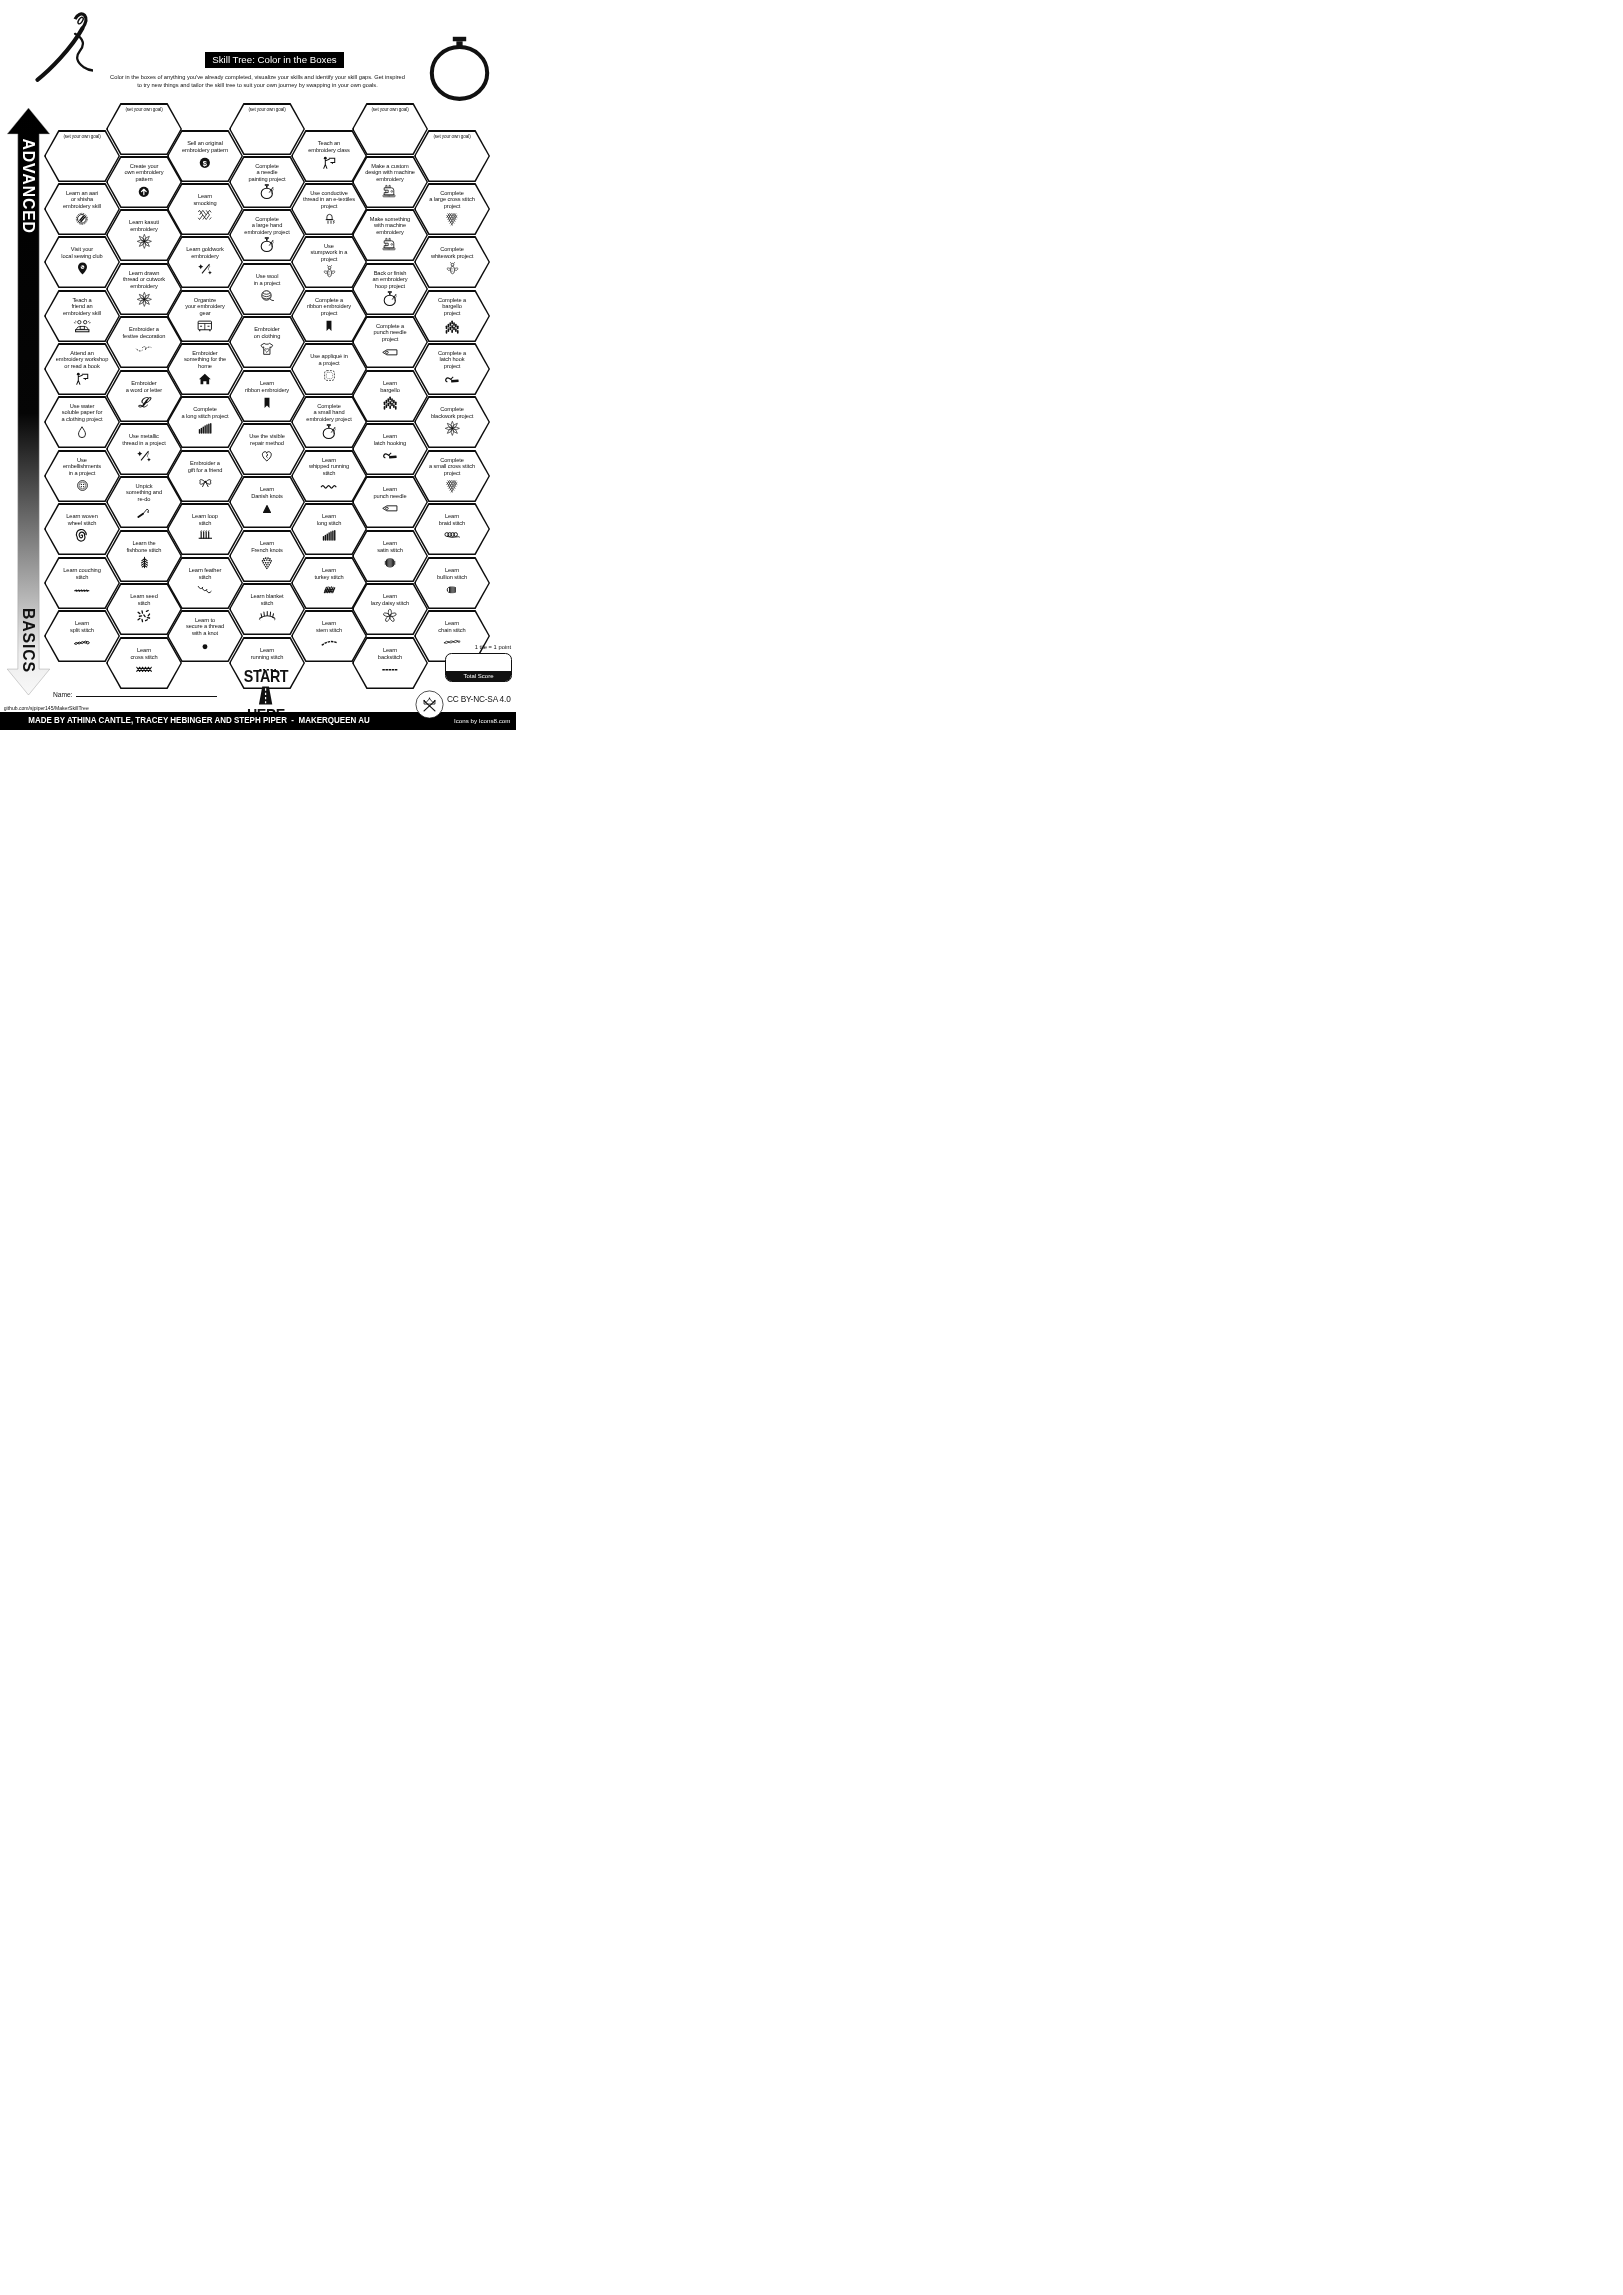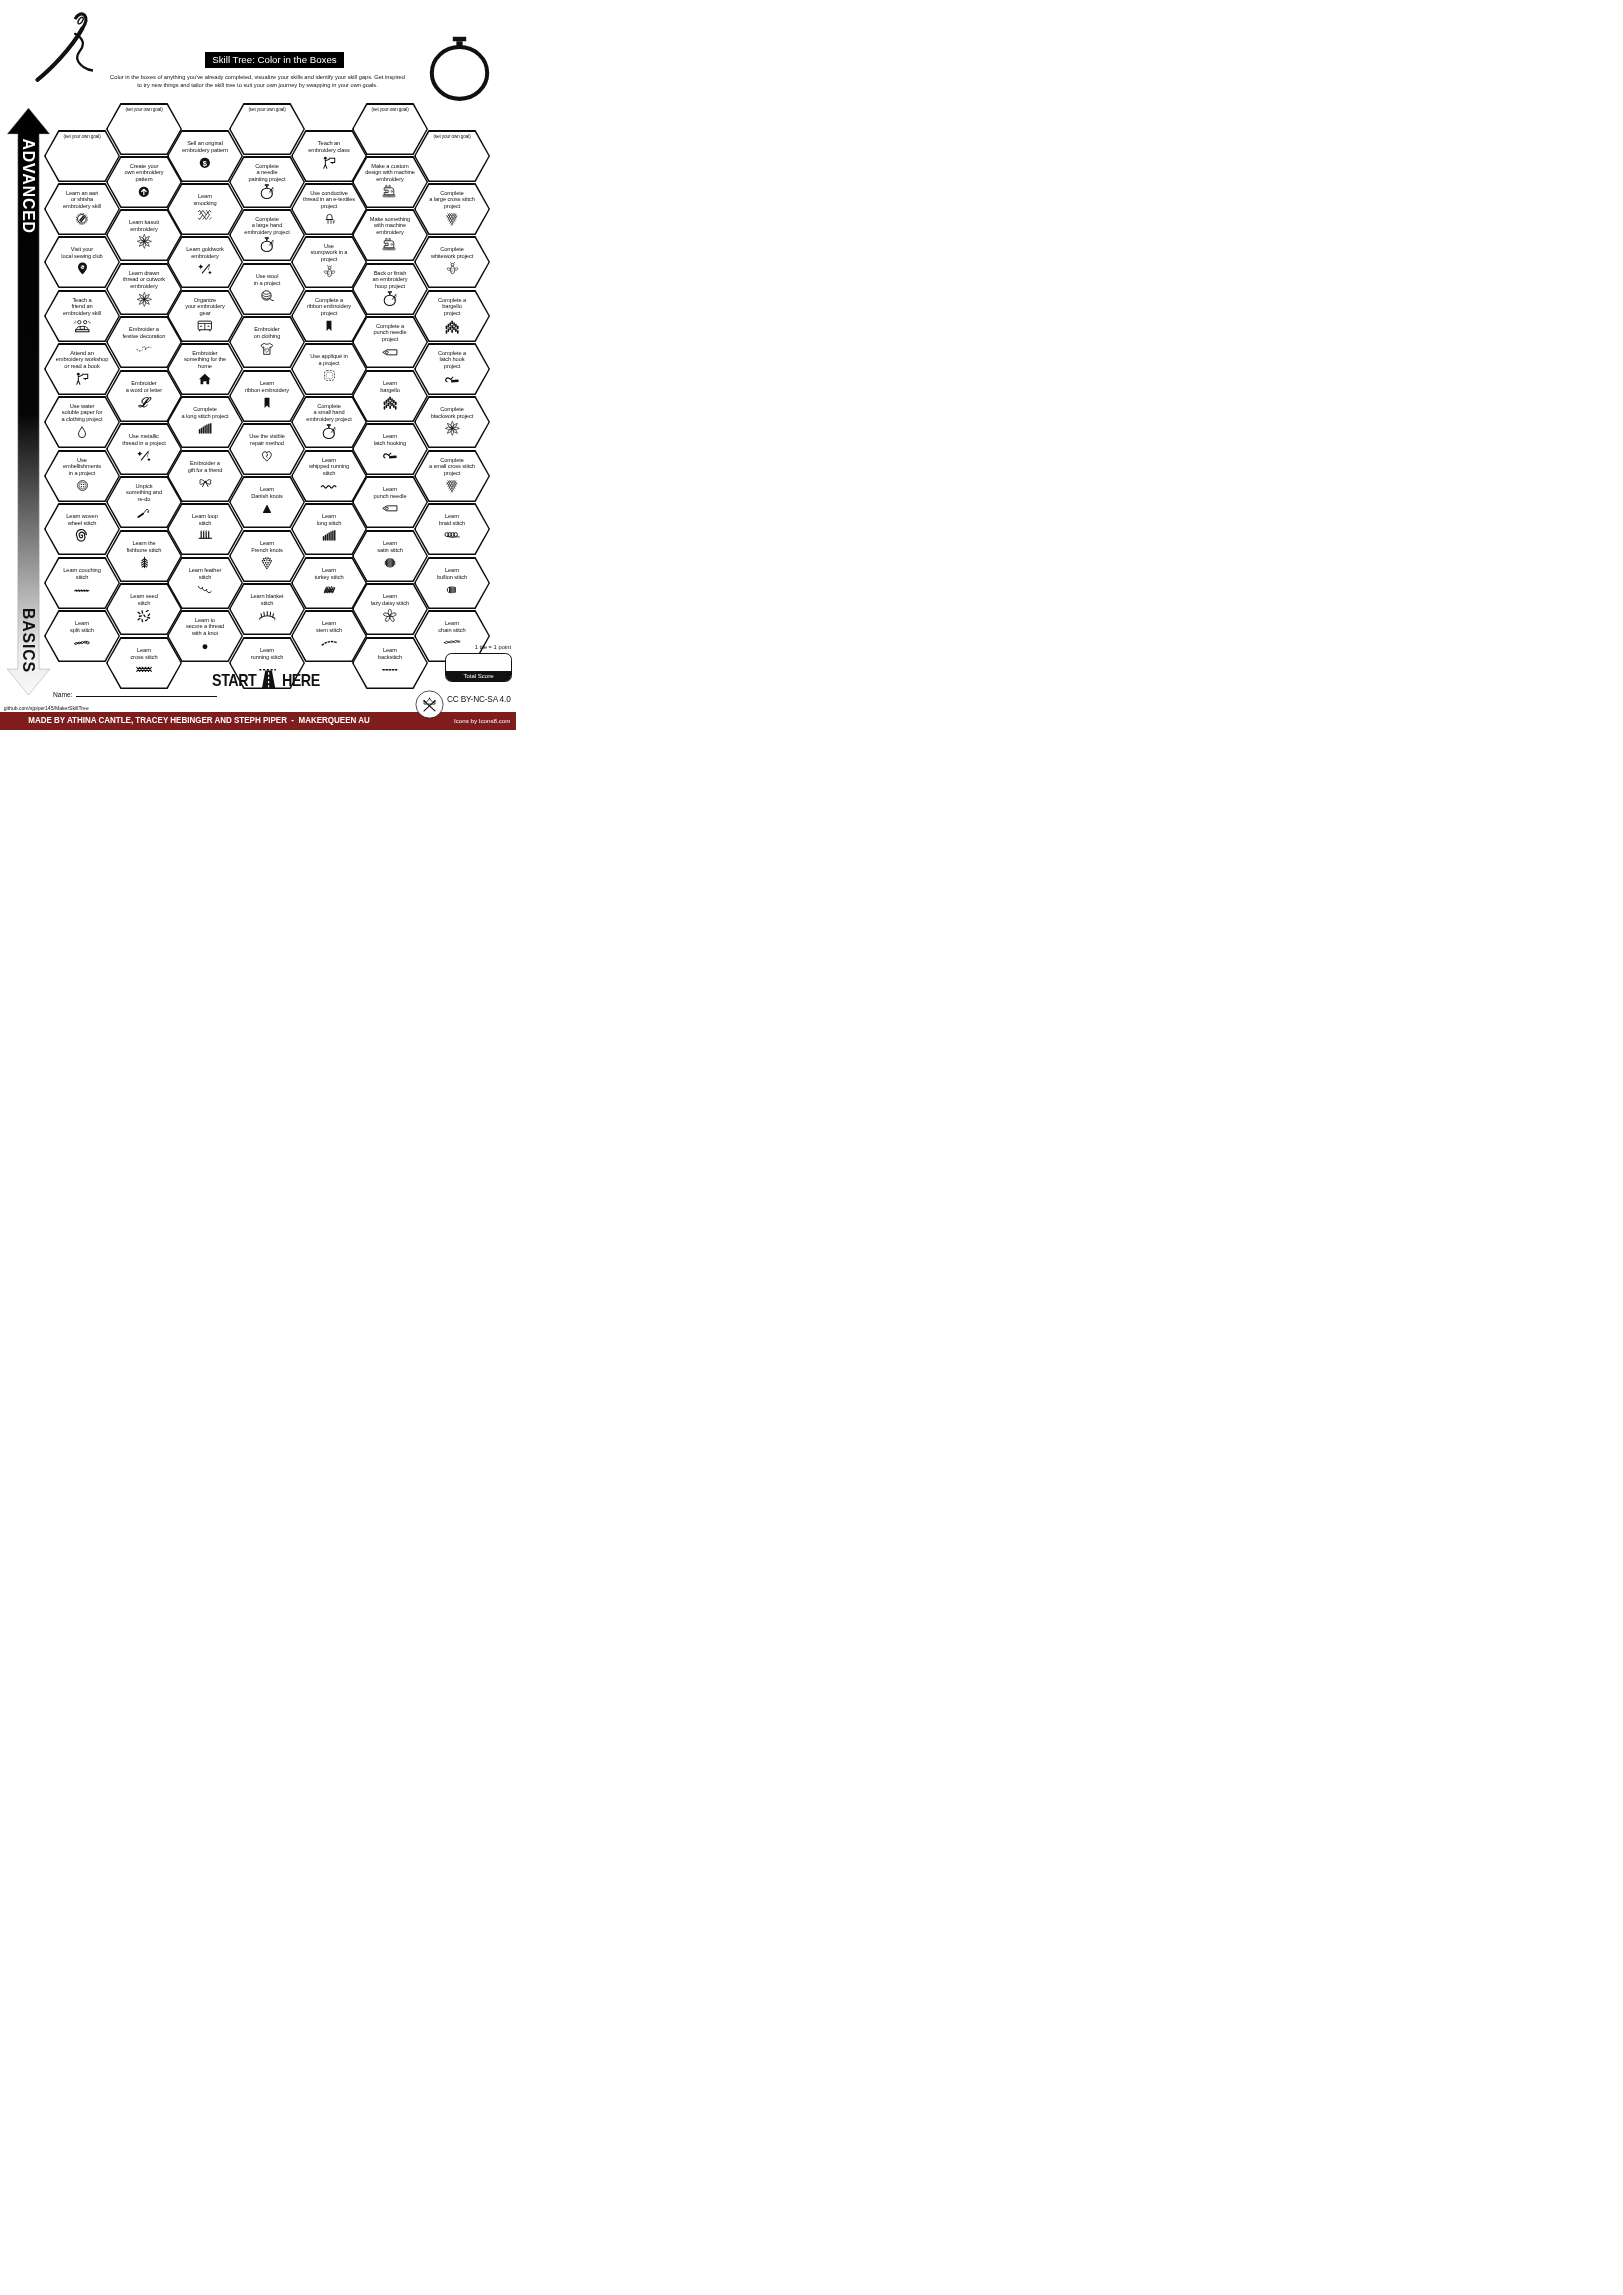--- a/index.html
+++ b/index.html
@@ -21,37 +21,37 @@
   .hex-in{position:absolute;inset:1.5px;background:#fff;
     clip-path:polygon(0% 50%,19% 0%,81% 0%,100% 50%,81% 100%,19% 100%);}
   .hex-c{position:absolute;inset:1.4px 5.6px;display:flex;flex-direction:column;align-items:center;
          justify-content:center;text-align:center;}
   .hex-label{font-size:5.7px;line-height:1.13;white-space:pre-line;letter-spacing:-0.1px;}
   .goal .hex-c{justify-content:flex-start;padding-top:2.3px;}
   .goal .hex-label{font-size:4.6px;}
   .icn{height:18.5px;display:flex;align-items:center;justify-content:center;margin-top:0.5px;}
   
   #start{position:absolute;left:0;right:0;top:668px;display:flex;align-items:center;
-         justify-content:center;transform:translateX(7.9px);}
+         justify-content:flex-end;transform:translateX(7.9px);flex-direction:column;}
   #start .w{font-size:14.3px;font-weight:800;letter-spacing:-0.5px;display:inline-block;transform:scaleY(1.12);}
   #start .road{margin:0 3.2px;position:relative;top:0.9px;}
   
   #tile-note{position:absolute;left:416px;width:95px;top:644px;text-align:right;font-size:5.8px;}
   #score-box{position:absolute;left:445px;top:653px;width:65px;height:27px;border:1.2px solid #111;
              border-radius:6.5px;overflow:hidden;background:#fff;}
   #score-input{position:absolute;inset:0 0 10.2px 0;}
   #score-label{position:absolute;left:0;right:0;bottom:0;height:10.2px;background:#111;color:#fff;
                font-size:6px;display:flex;align-items:center;justify-content:center;}
   
   #name-row{position:absolute;left:53px;top:689px;font-size:6.7px;}
   #name-line{display:inline-block;width:141px;border-bottom:0.9px solid #111;height:6.5px;margin-left:2.8px;}
   #github{position:absolute;left:3.7px;top:705px;font-size:5.1px;}
   #cc{position:absolute;left:447px;top:694px;font-size:8.3px;letter-spacing:-0.2px;}
   #logo{position:absolute;left:415px;top:690px;z-index:3;}
-  #footer{position:absolute;left:0;right:0;top:712px;height:17.6px;background:#7f1d1d;color:#fff;}
+  #footer{position:absolute;left:0;right:0;top:712px;height:17.6px;background:#000000;color:#fff;}
   #credit{position:absolute;left:0;right:118px;top:0;height:100%;display:flex;align-items:center;
           justify-content:center;font-size:8px;font-weight:bold;white-space:pre;}
   #credit span{display:inline-block;transform:scaleY(1.1);}
   #icons8{position:absolute;right:5.6px;top:0;height:100%;display:flex;align-items:center;font-size:6.2px;}
 </style>
 </head>
 <body>
 
 <div id="page">
 

